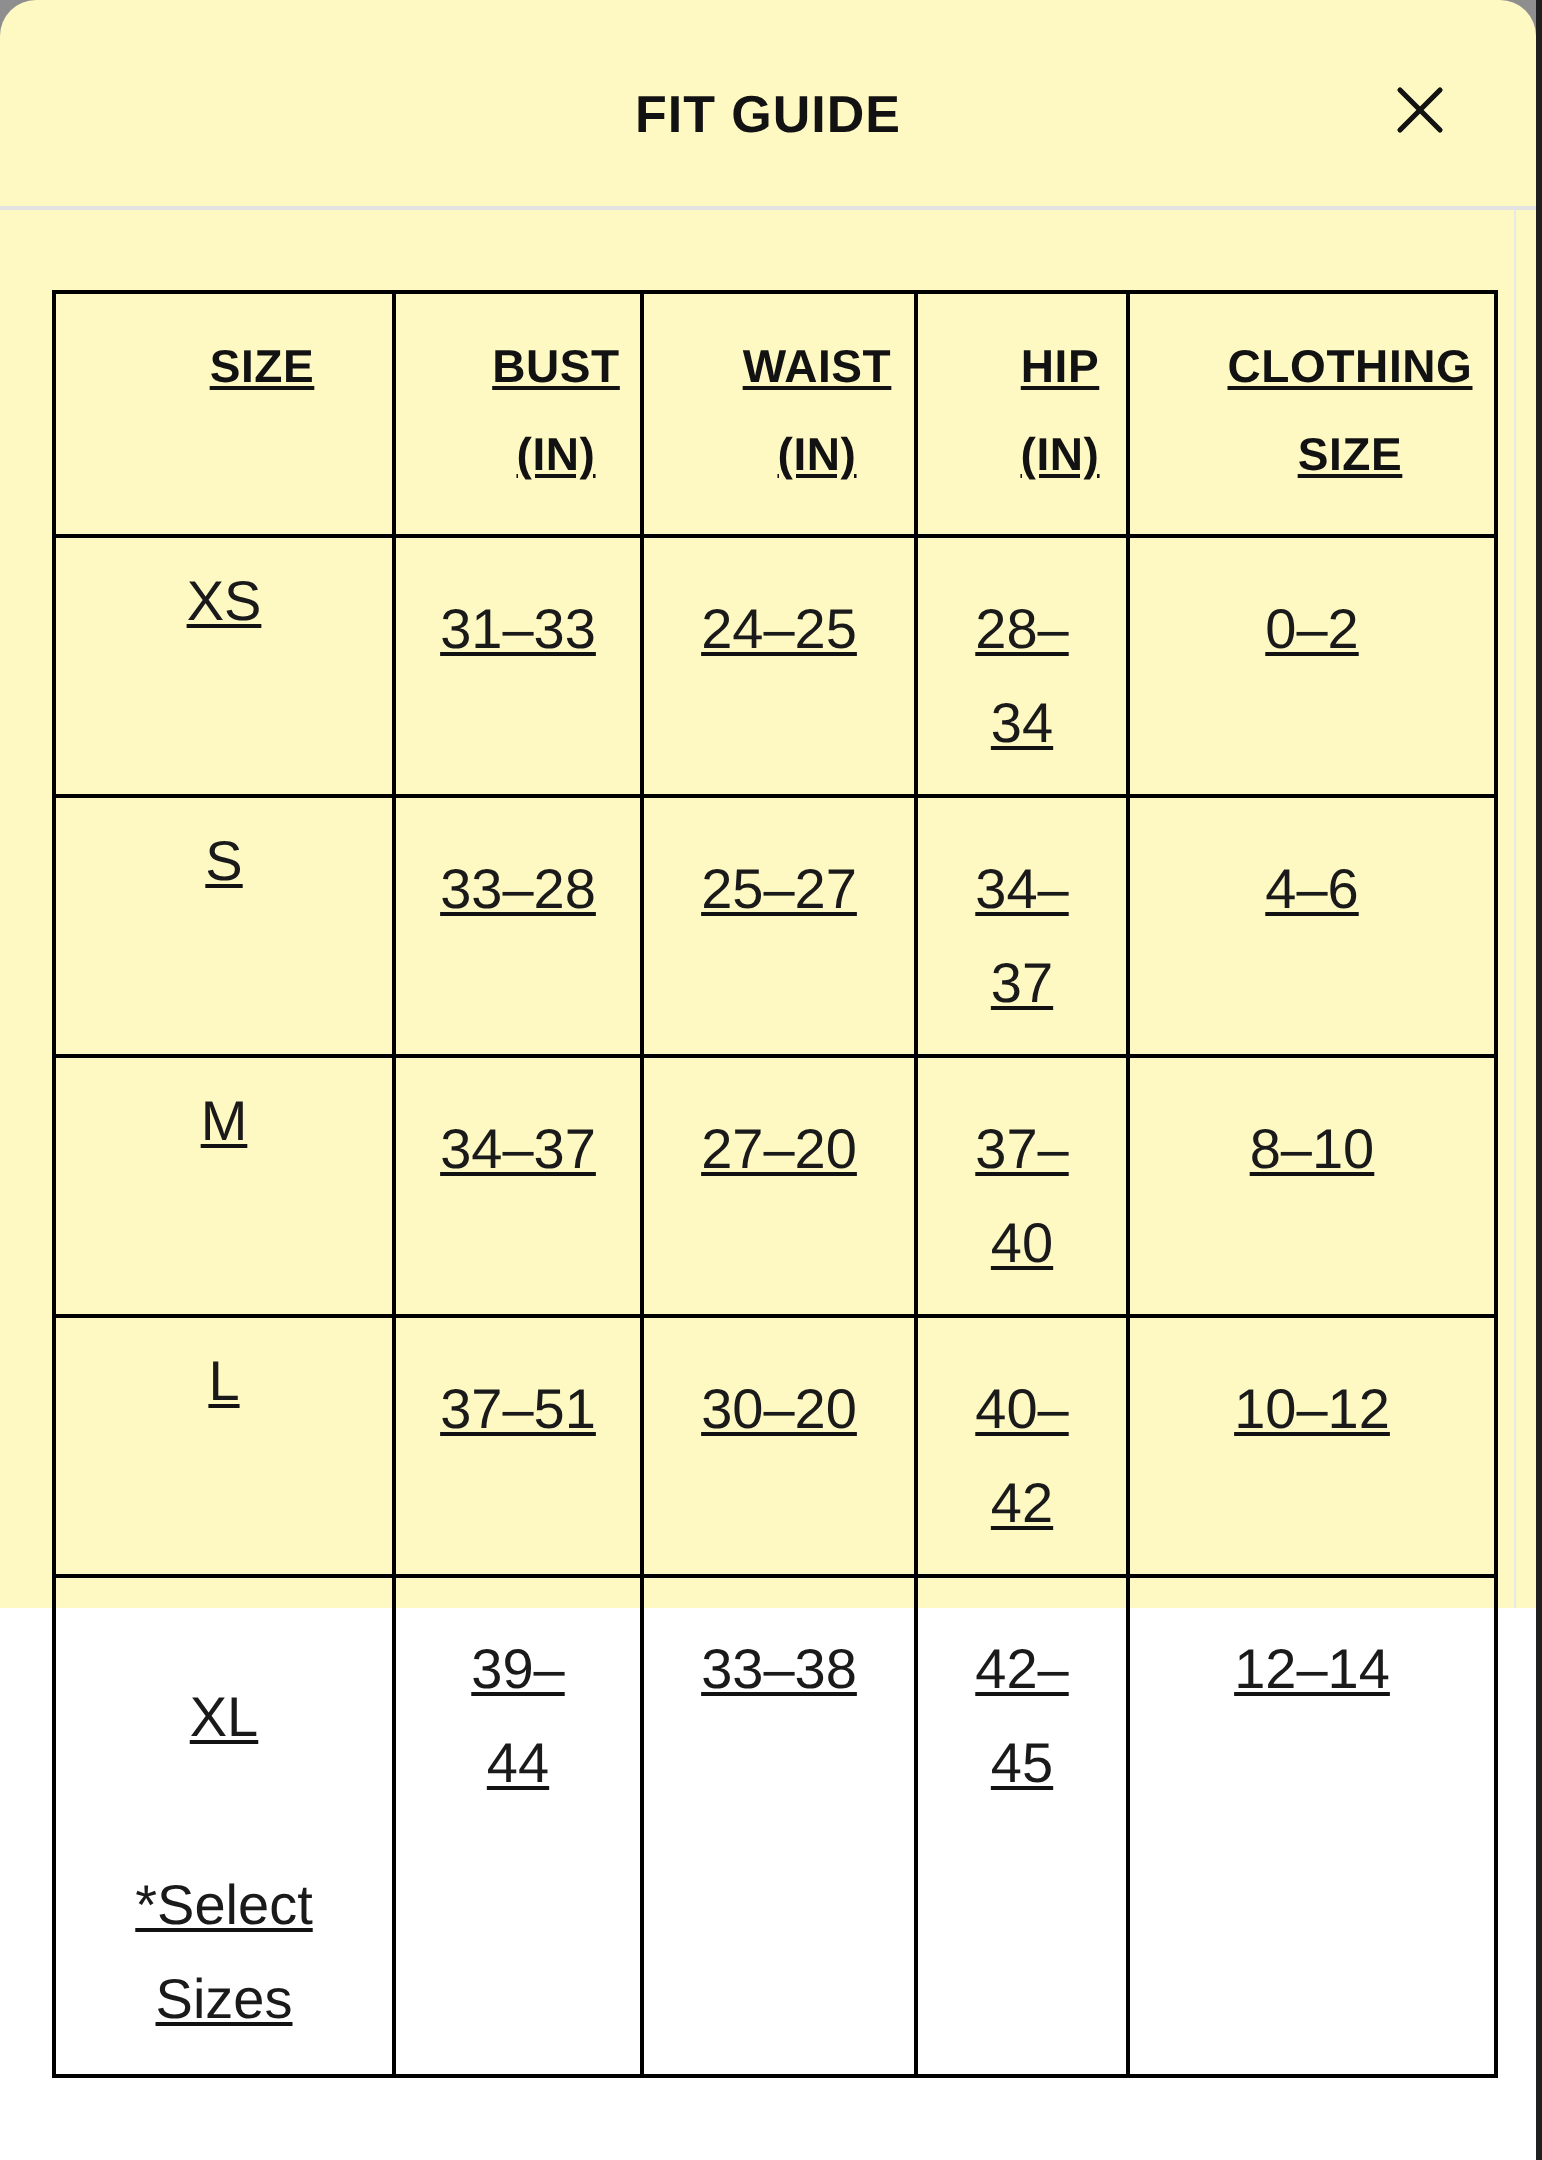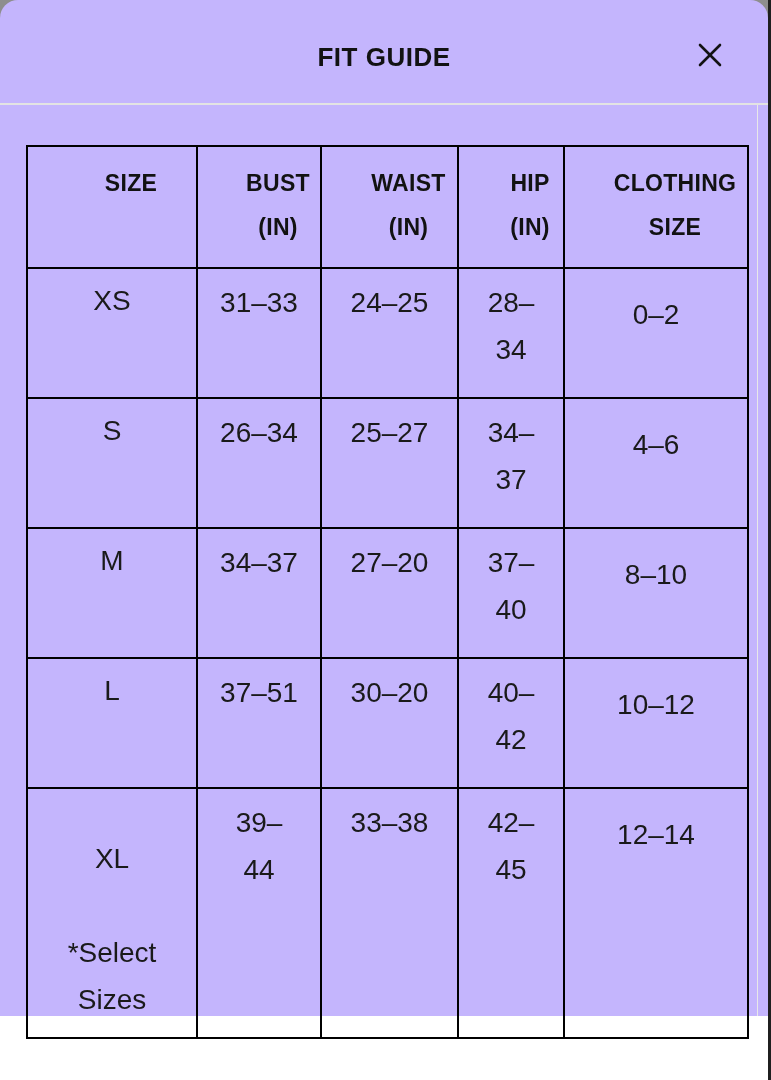--- a/index.html
+++ b/index.html
@@ -16,22 +16,22 @@
     position:absolute;top:0;left:0;right:3px;height:26px;
     background:#8e8e8e;
   }
   
   .edge-strip{
     position:absolute;top:0;right:0;width:3px;height:1080px;
     background:#1f1f1f;
   }
 
   .sheet{
-    position:absolute;top:0;left:0;right:3px;height:1016px;
-    background:#c4b5fd;border-radius:18px 18px 0 0;
+    position:absolute;top:0;left:0;right:3px;height:804px;
+    background:#fef9c3;border-radius:18px 18px 0 0;text-decoration:underline;
   }
   
   .sheet::after{
     content:"";position:absolute;top:105px;bottom:0;right:10px;width:1px;
     background:#e8e8e8;
   }
 
   .modal-header{
     position:relative;height:103px;
     border-bottom:2px solid #e3e3e3;
@@ -64,21 +64,21 @@
   tr.r-xl{height:250px;}
 
   .fit-table th{
     font-size:23px;font-weight:700;line-height:44px;letter-spacing:0.3px;
     padding-top:14px;color:#121212;padding-left:38px;
   }
   .fit-table td{
     font-size:28px;font-weight:400;line-height:47px;color:#1a1a1a;
   }
   td.c-size{padding-top:8px;}
-  td.c-meas{padding-top:10px;}
+  td.c-meas{padding-top:22px;}
   td.c-clo{padding-top:22px;}
   td.c-size-xl{padding-top:46px;}
 </style>
 </head>
 <body>
 
 <div class="stage">
   <div class="backdrop-band"></div>
   <div class="edge-strip"></div>
 
@@ -121,21 +121,21 @@
           <tr class="r-data">
             <td class="c-size">XS</td>
             <td class="c-meas">31–33</td>
             <td class="c-meas">24–25</td>
             <td class="c-meas">28–
 34</td>
             <td class="c-clo">0–2</td>
           </tr>
           <tr class="r-data">
             <td class="c-size">S</td>
-            <td class="c-meas">26–34</td>
+            <td class="c-meas">33–28</td>
             <td class="c-meas">25–27</td>
             <td class="c-meas">34–
 37</td>
             <td class="c-clo">4–6</td>
           </tr>
           <tr class="r-data">
             <td class="c-size">M</td>
             <td class="c-meas">34–37</td>
             <td class="c-meas">27–20</td>
             <td class="c-meas">37–

